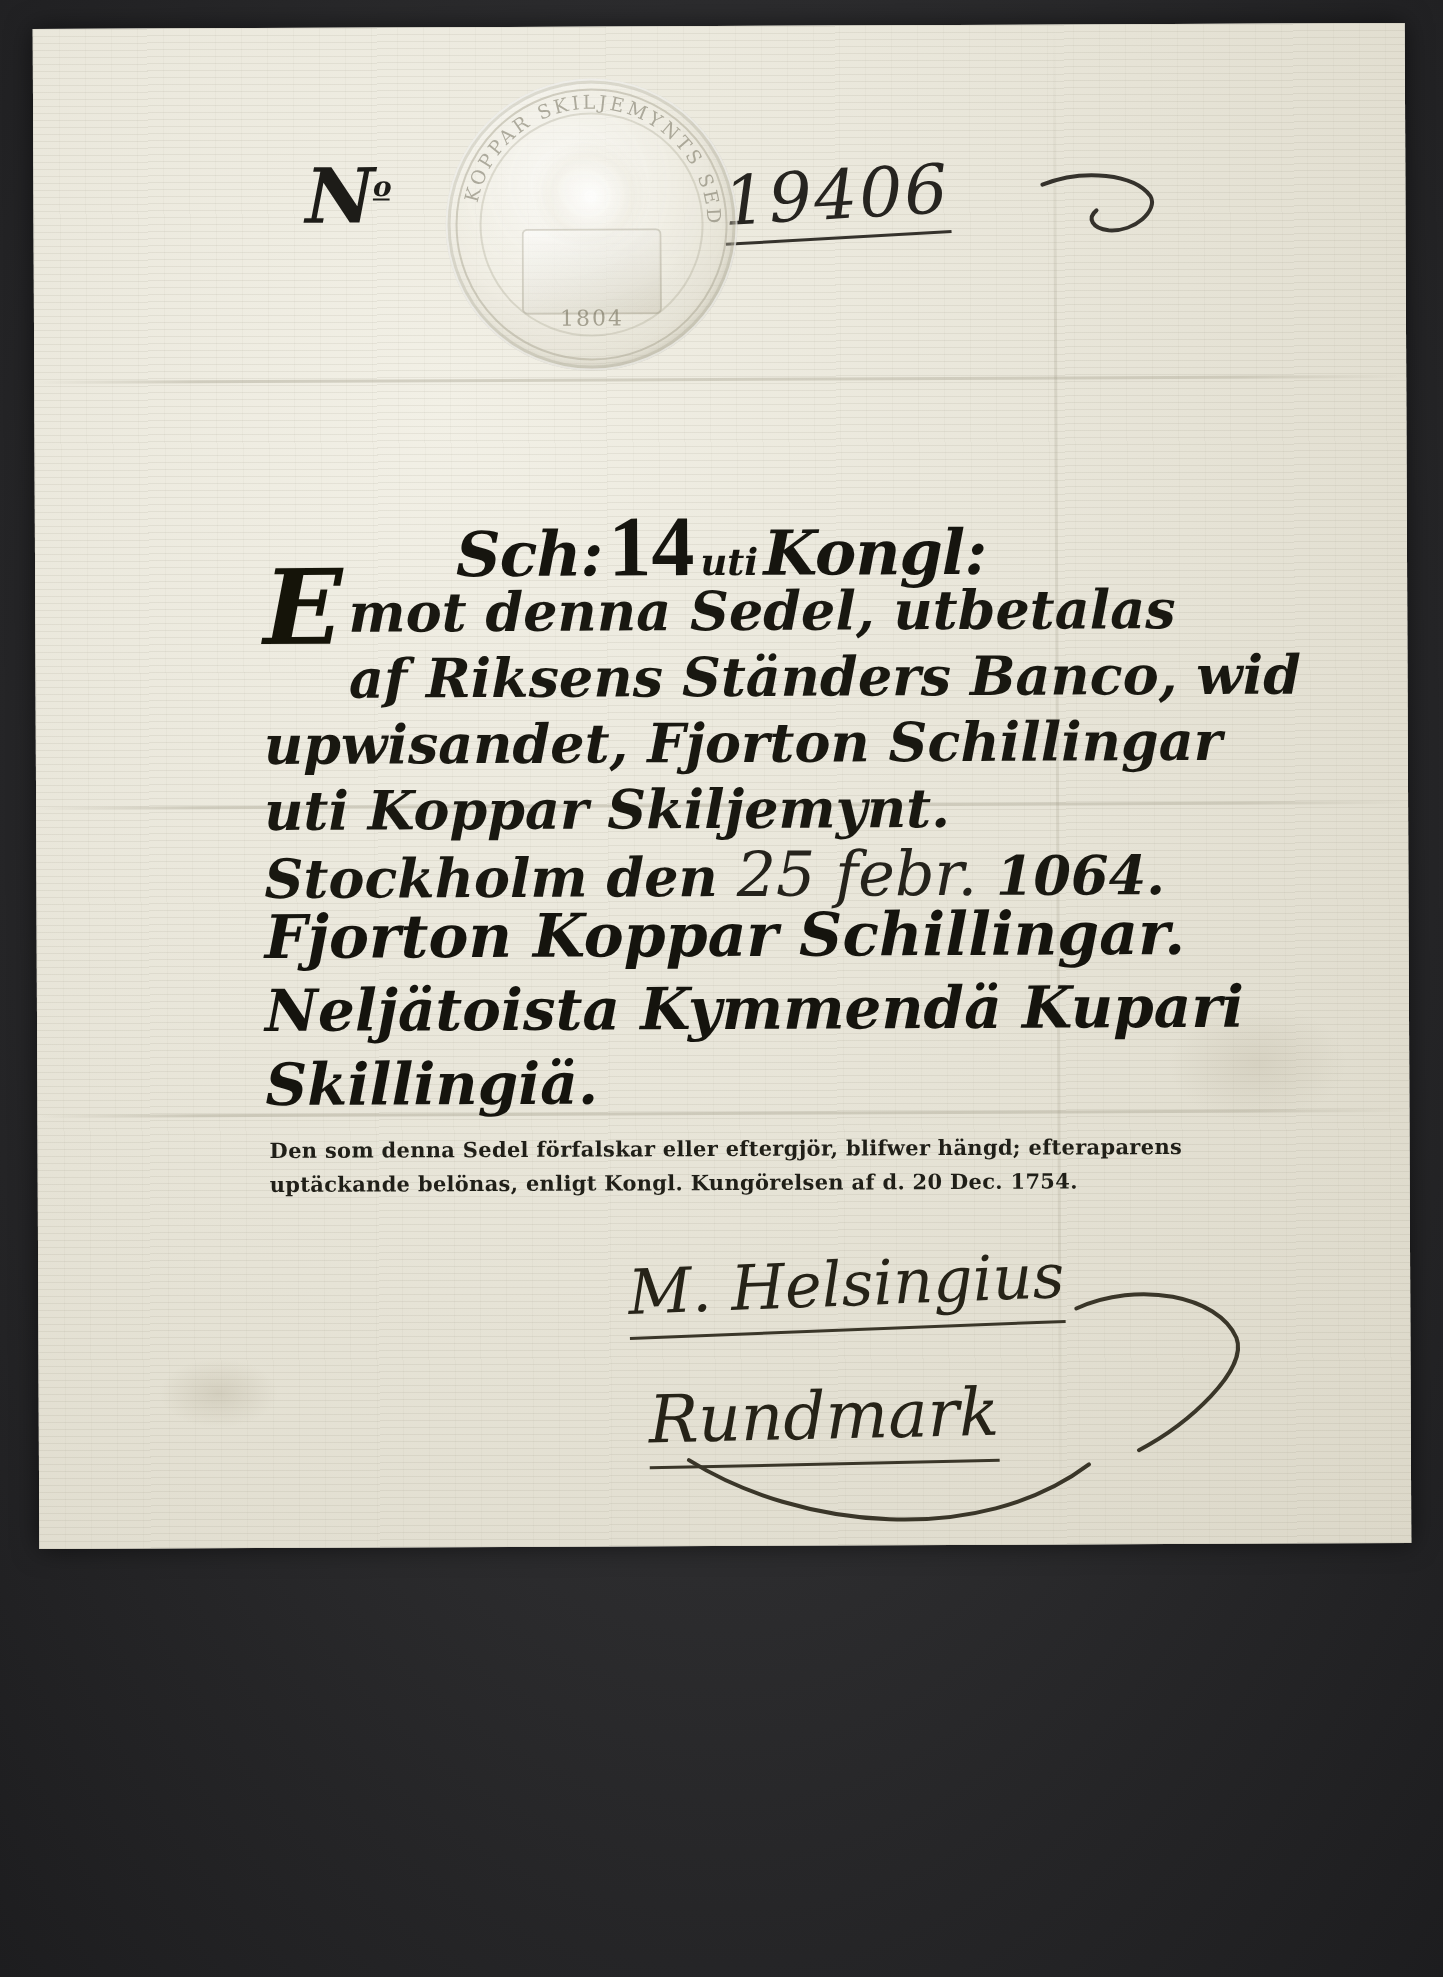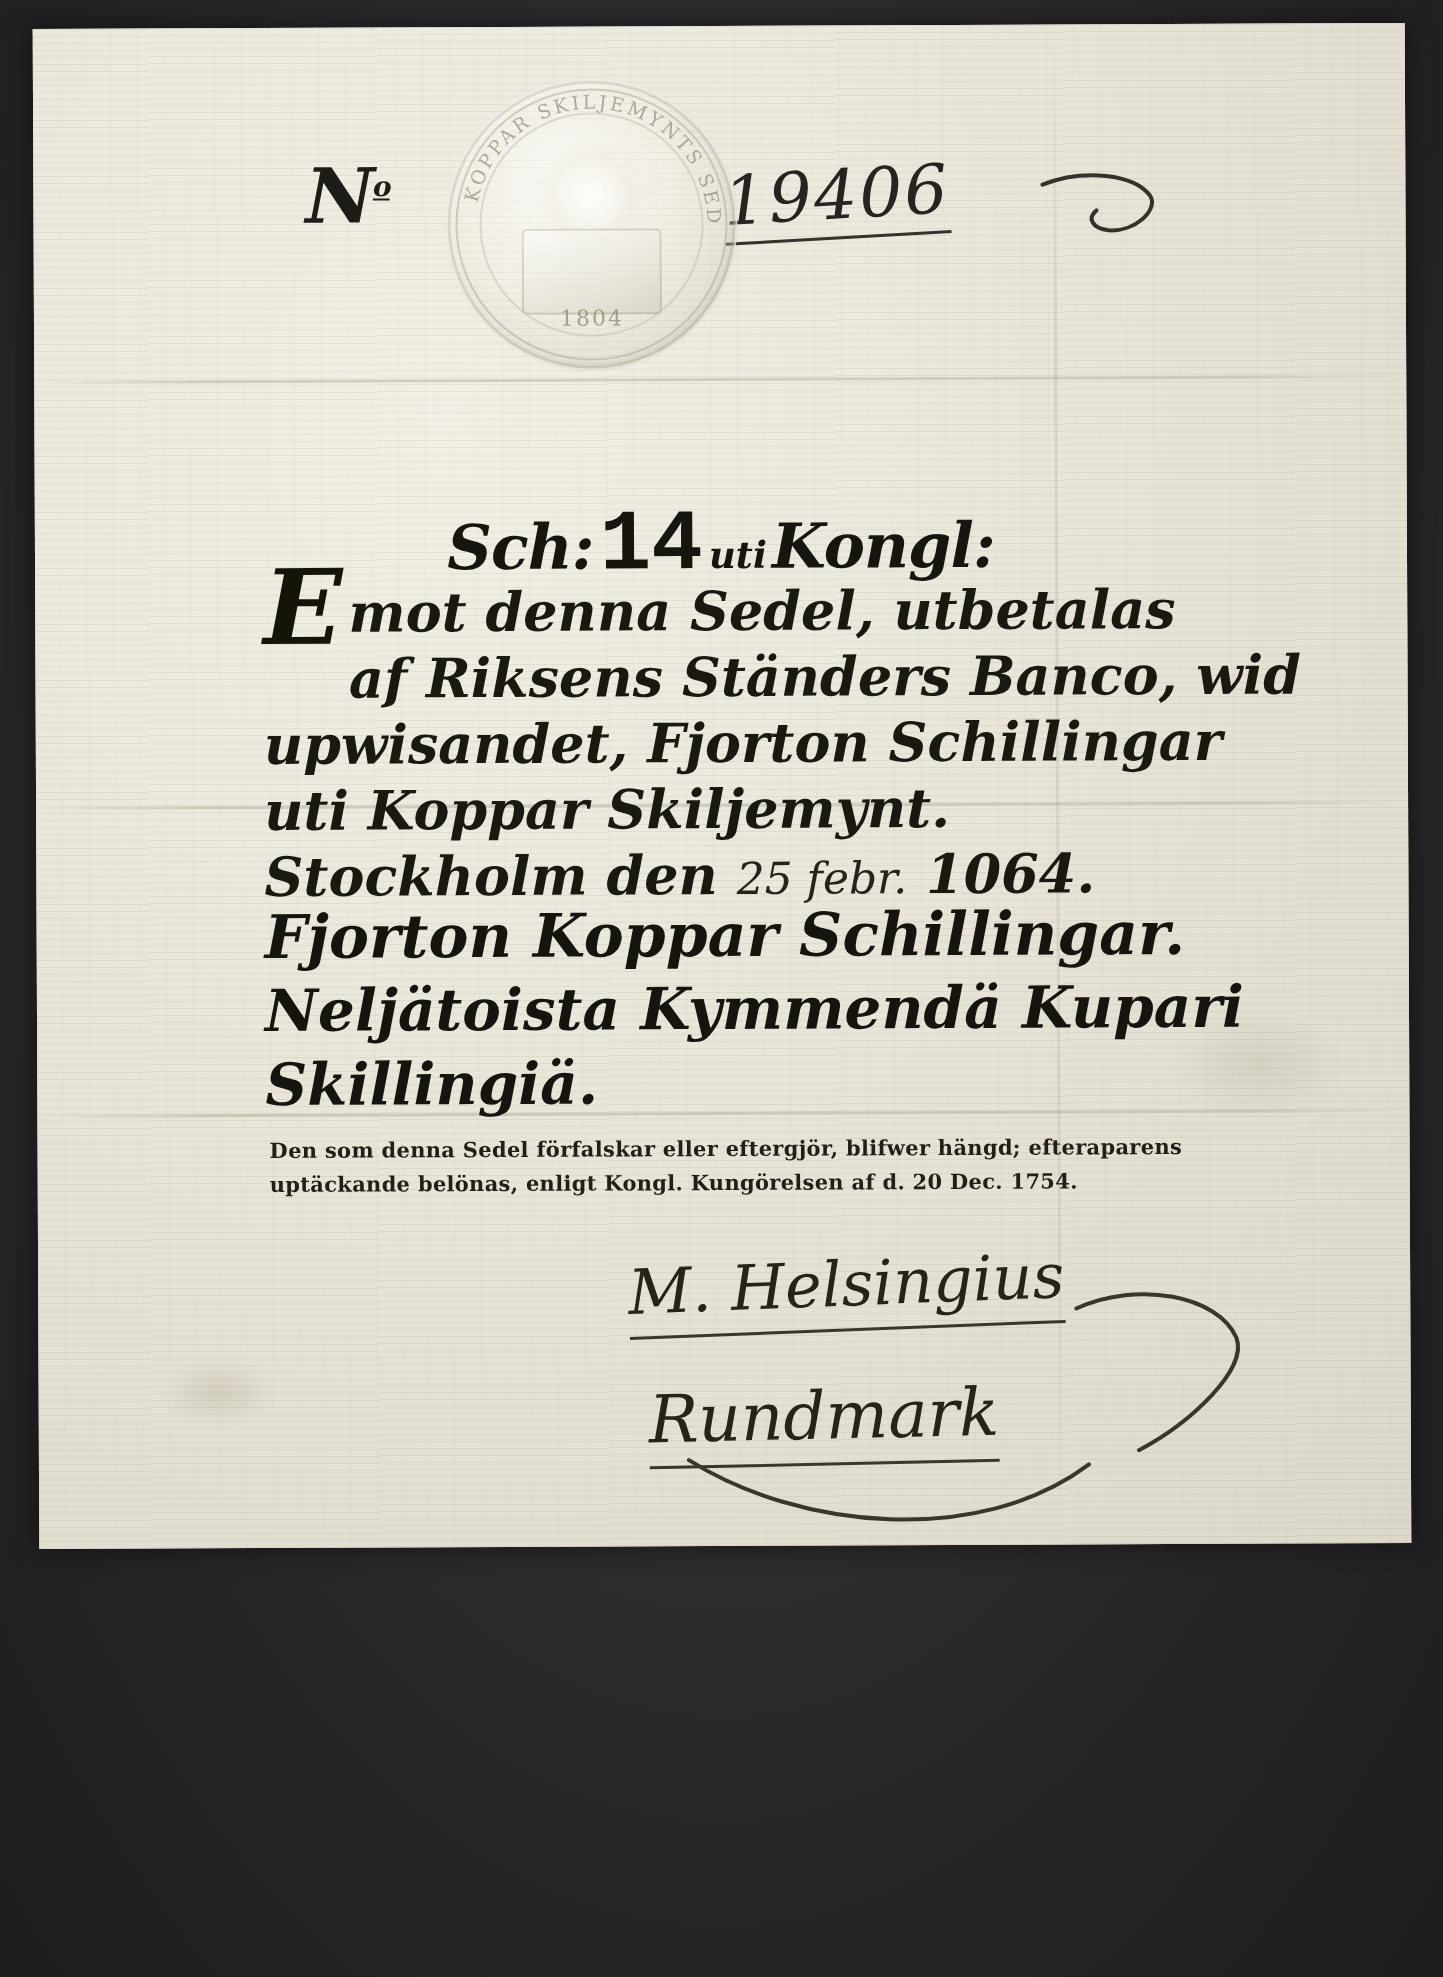--- a/index.html
+++ b/index.html
@@ -186,21 +186,21 @@
     font-family: "DejaVu Serif", serif;
     font-weight: bold;
     font-style: italic;
   }
   .denom-line .d-sch {
     font-size: 62px;
     letter-spacing: -1px;
   }
   .denom-line .d-num {
     font-size: 86px;
-    font-family: Liberation Mono, monospace;
+    font-family: Liberation Serif, serif;
     font-weight: bold;
     margin: 12px 6px;
   }
   .denom-line .d-uti {
     font-size: 37px;
   }
   .denom-line .d-kopr {
     font-size: 62px;
     letter-spacing: -1px;
   }
@@ -229,21 +229,21 @@
     font-style: italic;
     font-size: 104px;
     line-height: 84px;
     margin: -14px 6px 0 0;
     color: #151409;
   }
   .date-written {
     font-family: "DejaVu Serif", serif;
     font-style: italic;
     font-weight: normal;
-    font-size: 44px;
+    font-size: 62px;
     color: #25231c;
   }
 
   
   .words-block {
     position: absolute;
     top: 872px;
     left: 228px;
     width: 1060px;
     color: #15140e;

